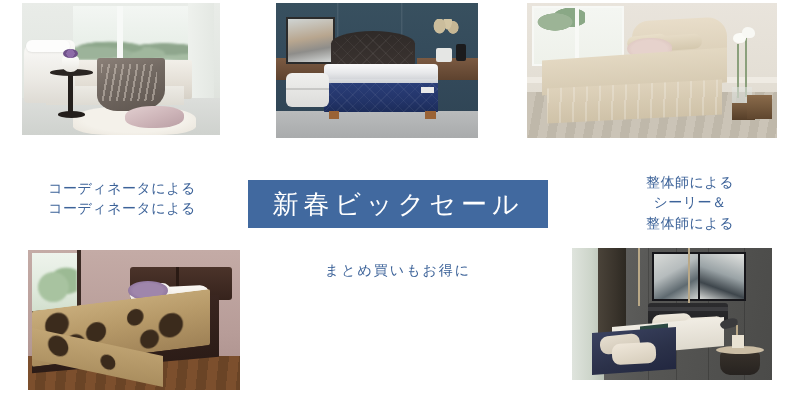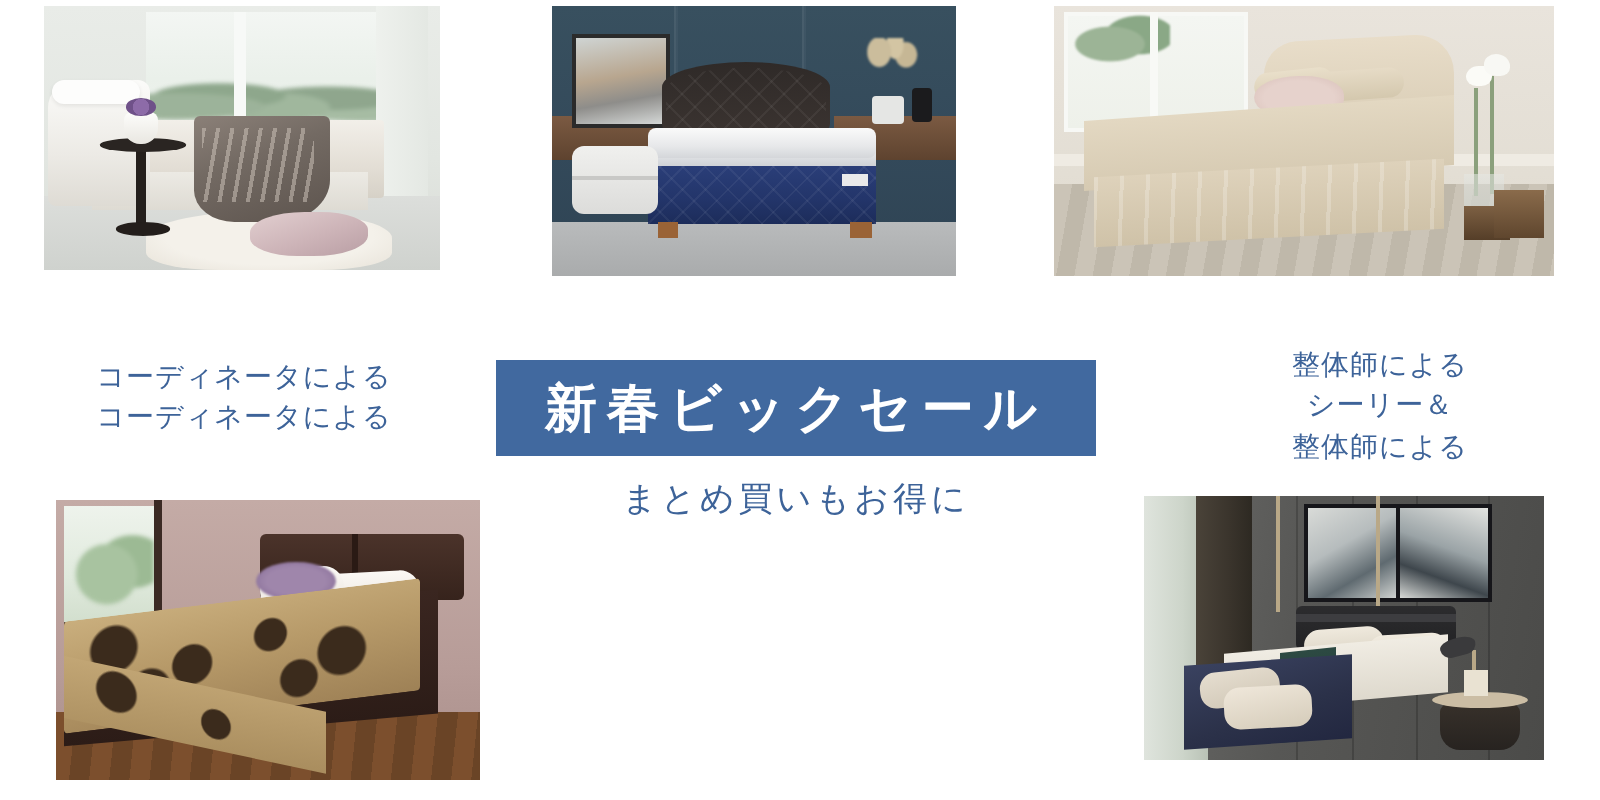--- a/index.html
+++ b/index.html
@@ -231,30 +231,30 @@
   .p5 .lampshade{left:74%;top:54%;width:9%;height:7%;
     background:#3a3a3c;border-radius:50% 50% 6px 6px;transform:rotate(-14deg);}
   .p5 .lamparm{left:82%;top:58%;width:1.2%;height:18%;background:#b9a887;}
   .p5 .pend{left:58%;top:0;width:0.8%;height:46%;background:#b9a887;}
   .p5 .pend2{left:33%;top:0;width:0.8%;height:44%;background:#b9a887;}
   .p5 .vase{left:80%;top:66%;width:6%;height:10%;background:#e9e2d2;}
 
   
   .banner{position:absolute;display:flex;align-items:center;justify-content:center;}
   .banner-text{
-    color:#ffffff;font-size:26px;letter-spacing:5px;font-weight:700;
+    color:#ffffff;font-size:26px;letter-spacing:5px;font-weight:400;
     font-family:"Liberation Serif","DejaVu Serif",serif;white-space:nowrap;
   }
 
   
   .copy{position:absolute;text-align:center;color:#3d6399;line-height:1.45;white-space:nowrap;}
   .copy .ln{display:block;}
   .copy-left{left:22px;top:178px;width:200px;font-size:14px;letter-spacing:.5px;}
   .copy-right{left:600px;top:172px;width:180px;font-size:14px;letter-spacing:.5px;}
-  .copy-mid{left:248px;top:238px;width:300px;font-size:17px;letter-spacing:2px;}
+  .copy-mid{left:248px;top:260px;width:300px;font-size:14px;letter-spacing:2px;}
 
   
   .lockup{position:absolute;left:282px;top:300px;width:250px;height:62px;display:flex;align-items:center;}
   .logo-wrap{width:56px;height:56px;position:relative;flex:0 0 auto;}
   .logo-svg{display:block;width:56px;height:56px;}
   .brand{margin-left:18px;text-align:center;color:#3d6399;font-size:13px;line-height:1.5;letter-spacing:1px;white-space:nowrap;}
   .brand .b1{display:block;letter-spacing:3px;}
   .brand .b2{display:block;letter-spacing:1px;}
   .brand .b3{display:block;font-size:15px;letter-spacing:2px;color:#2f5890;}
 </style>

